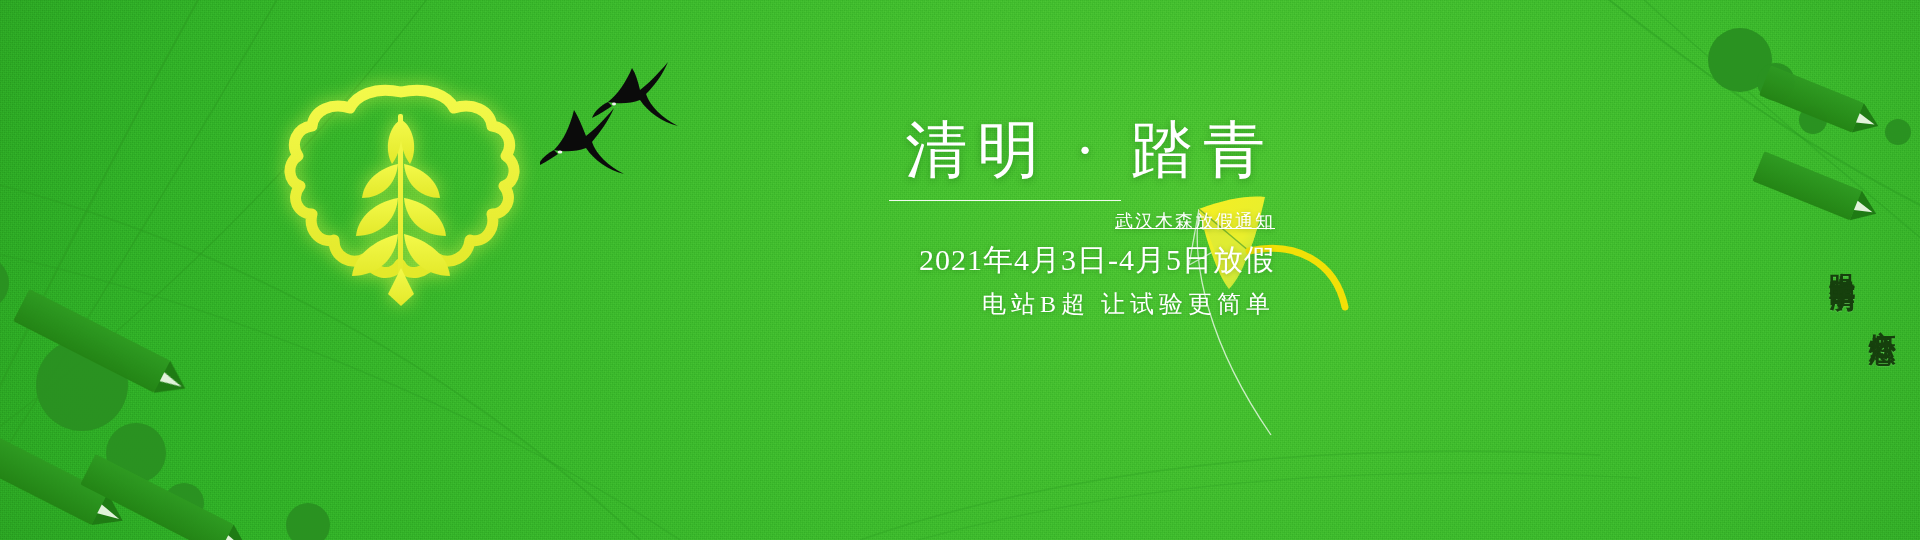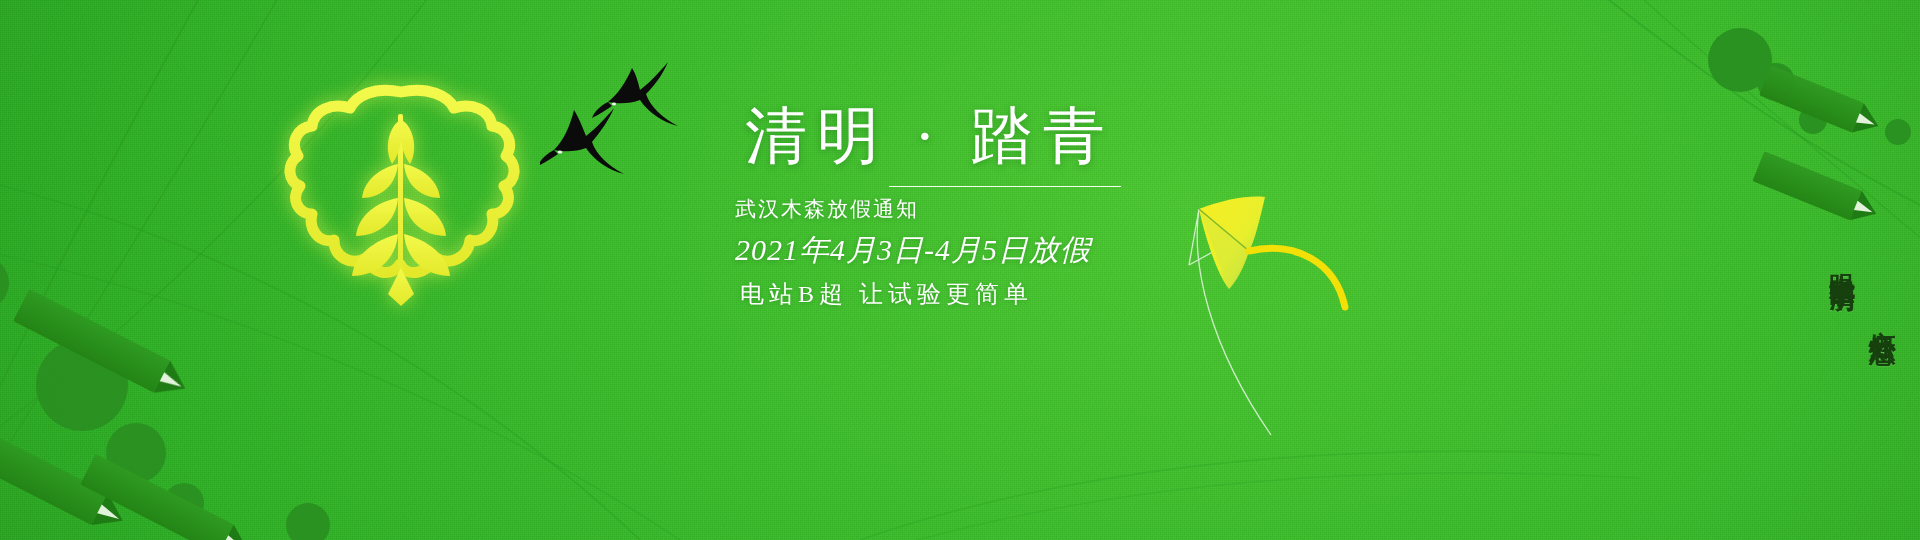--- a/index.html
+++ b/index.html
@@ -57,55 +57,55 @@
   .swallows{position:absolute;left:540px;top:58px;width:160px;height:120px;}
   .swallows svg{display:block;width:100%;height:100%;}
 
   
   .kite{position:absolute;left:1185px;top:195px;width:220px;height:240px;}
   .kite svg{display:block;width:100%;height:100%;overflow:visible;}
 
   
   .textblock{
     position:absolute;
-    left:735px;top:104px;
+    left:735px;top:118px;
     width:540px;
-    text-align:left;
+    text-align:right;
     color:#ffffff;
     user-select:none;
   }
   .main-title{
     font-size:62px;
     line-height:1.06;
     letter-spacing:10px;
     font-weight:400;
     text-indent:10px;
     text-shadow:0 2px 7px rgba(0,70,0,.30);
     white-space:nowrap;
   }
   .divider{
     width:232px;height:1.5px;
     background:rgba(255,255,255,.92);
     margin:16px auto 9px auto;
   }
   .subtitle{
-    font-size:21px;
+    font-size:18px;
     letter-spacing:2px;
     line-height:1.3;
     text-shadow:0 1px 5px rgba(0,70,0,.28);
     white-space:nowrap;
+    text-decoration:underline;
   }
   .daterange{
     margin-top:6px;
     font-size:30px;
     letter-spacing:1px;
     line-height:1.3;
     text-shadow:0 1px 5px rgba(0,70,0,.28);
     white-space:nowrap;
-    font-style:italic;
   }
   .tagline{
     margin-top:10px;
     font-size:24px;
     letter-spacing:5px;
     text-indent:5px;
     line-height:1.3;
     text-shadow:0 1px 4px rgba(0,70,0,.25);
     white-space:nowrap;
   }

